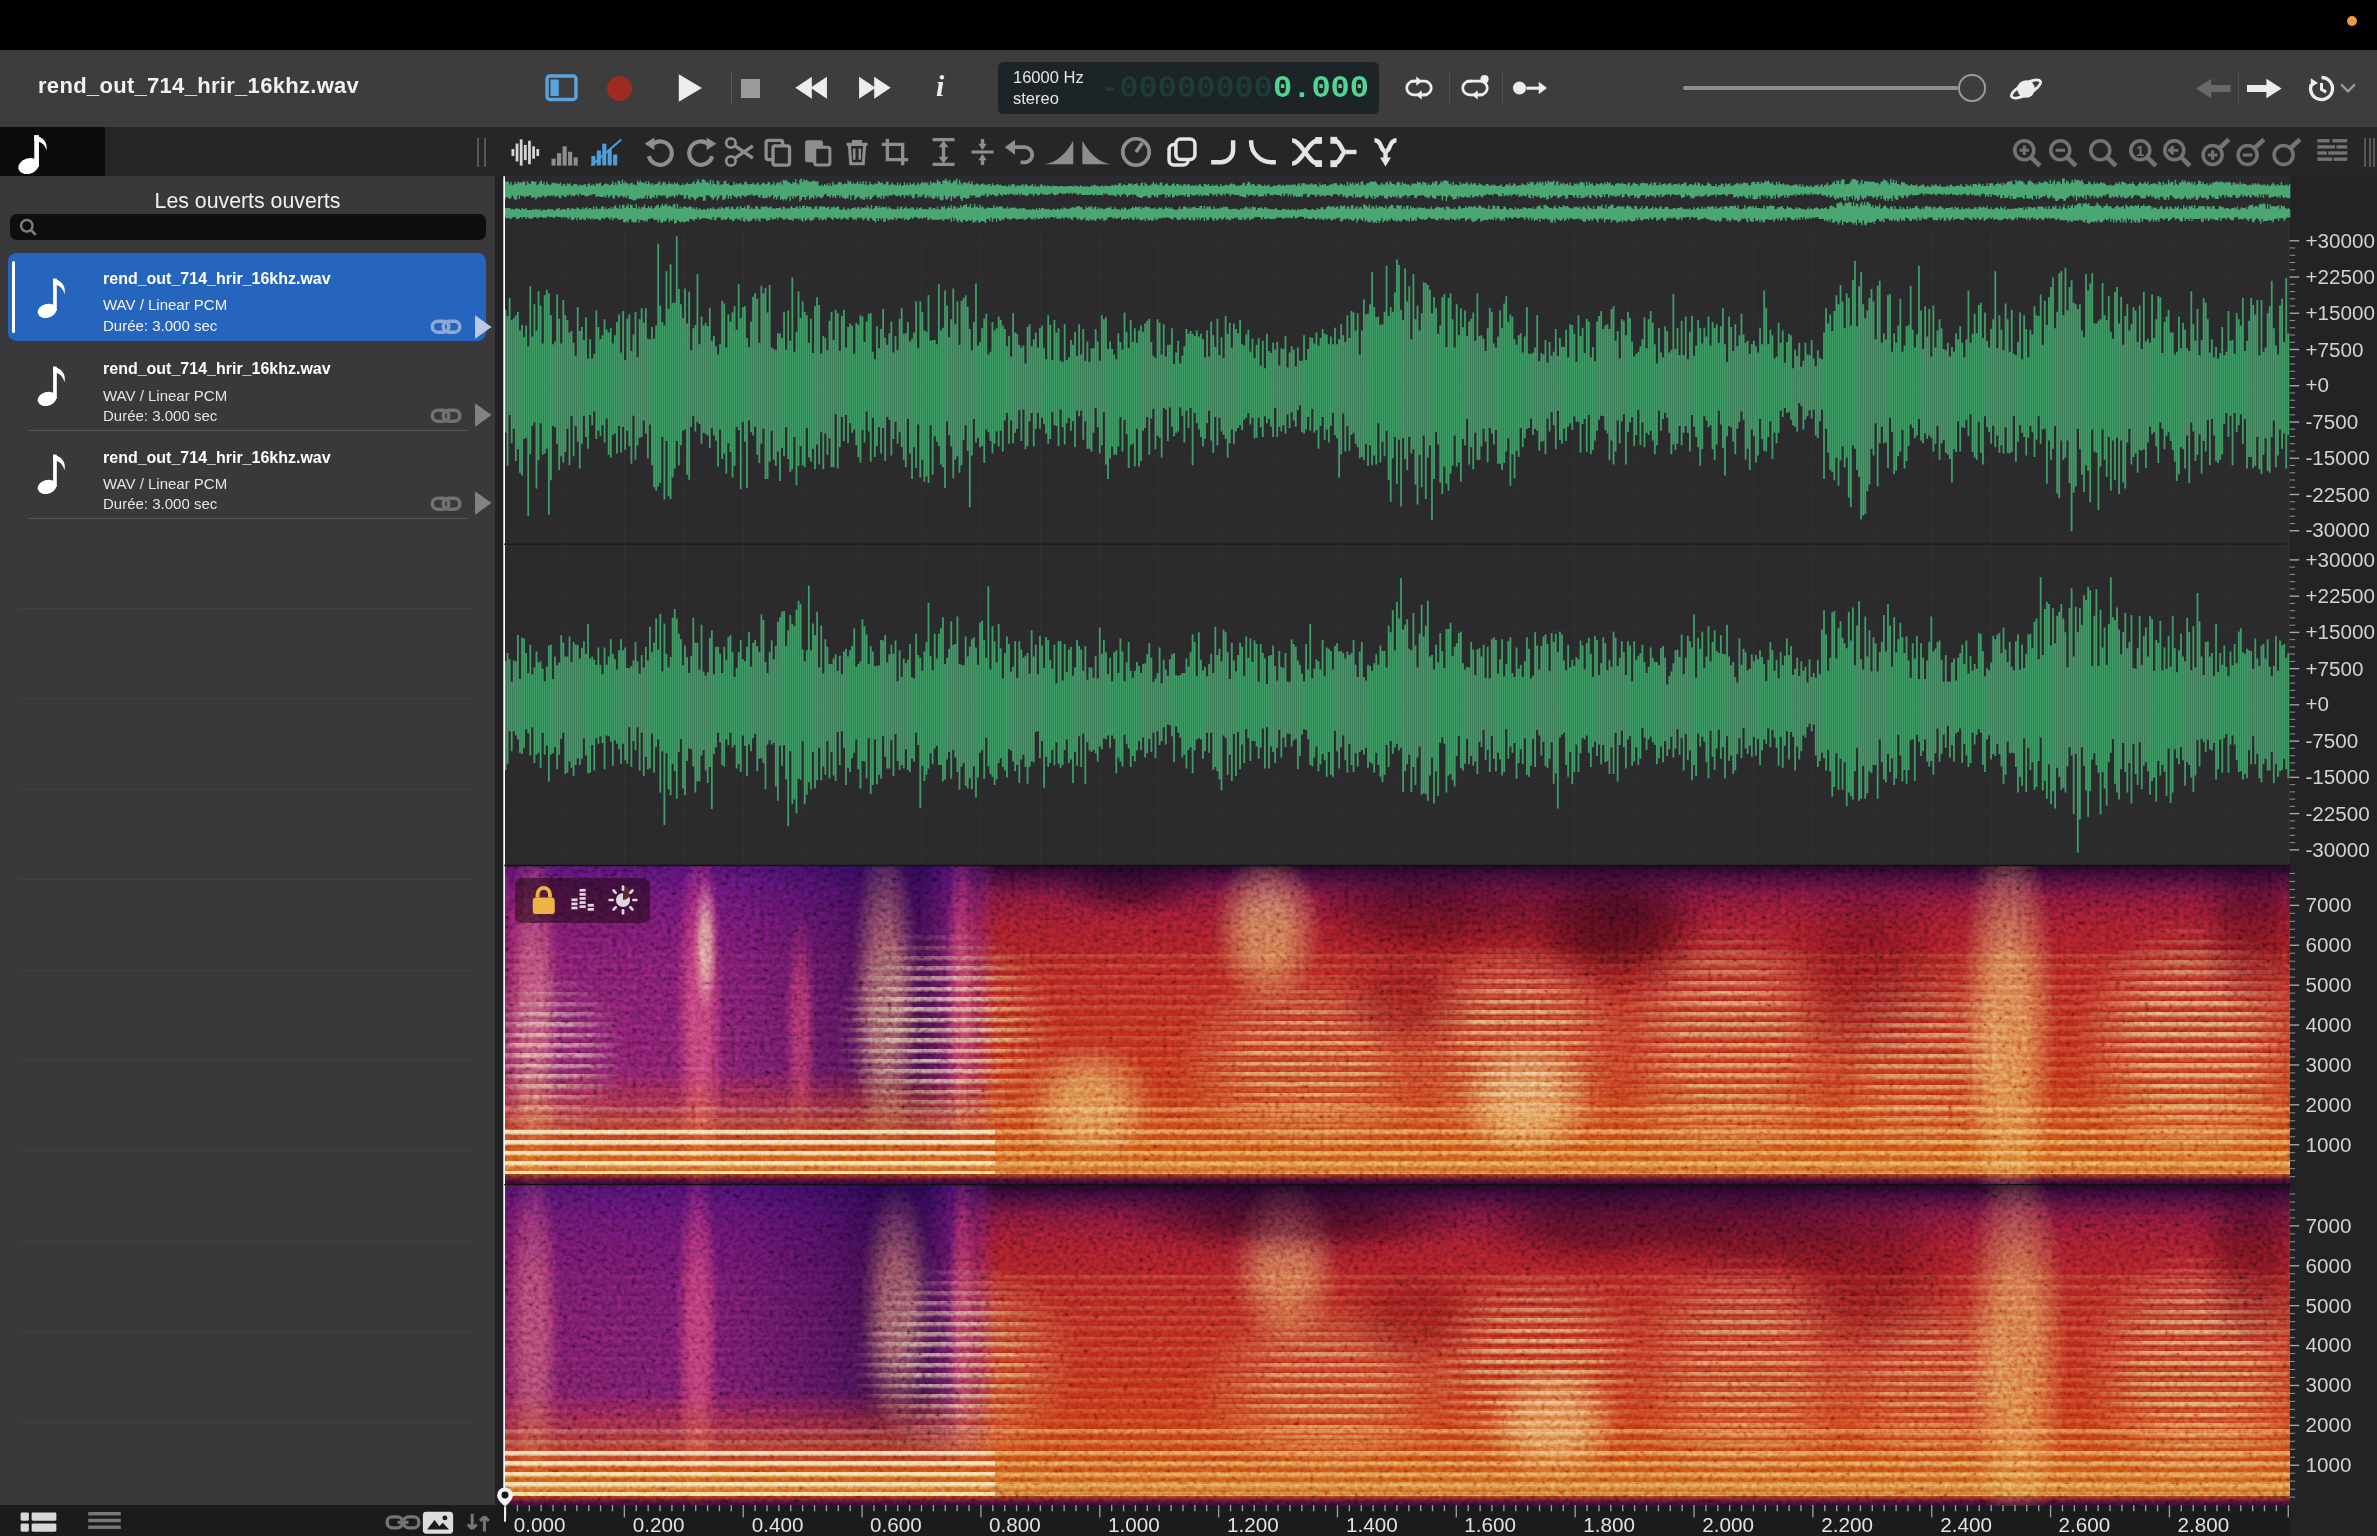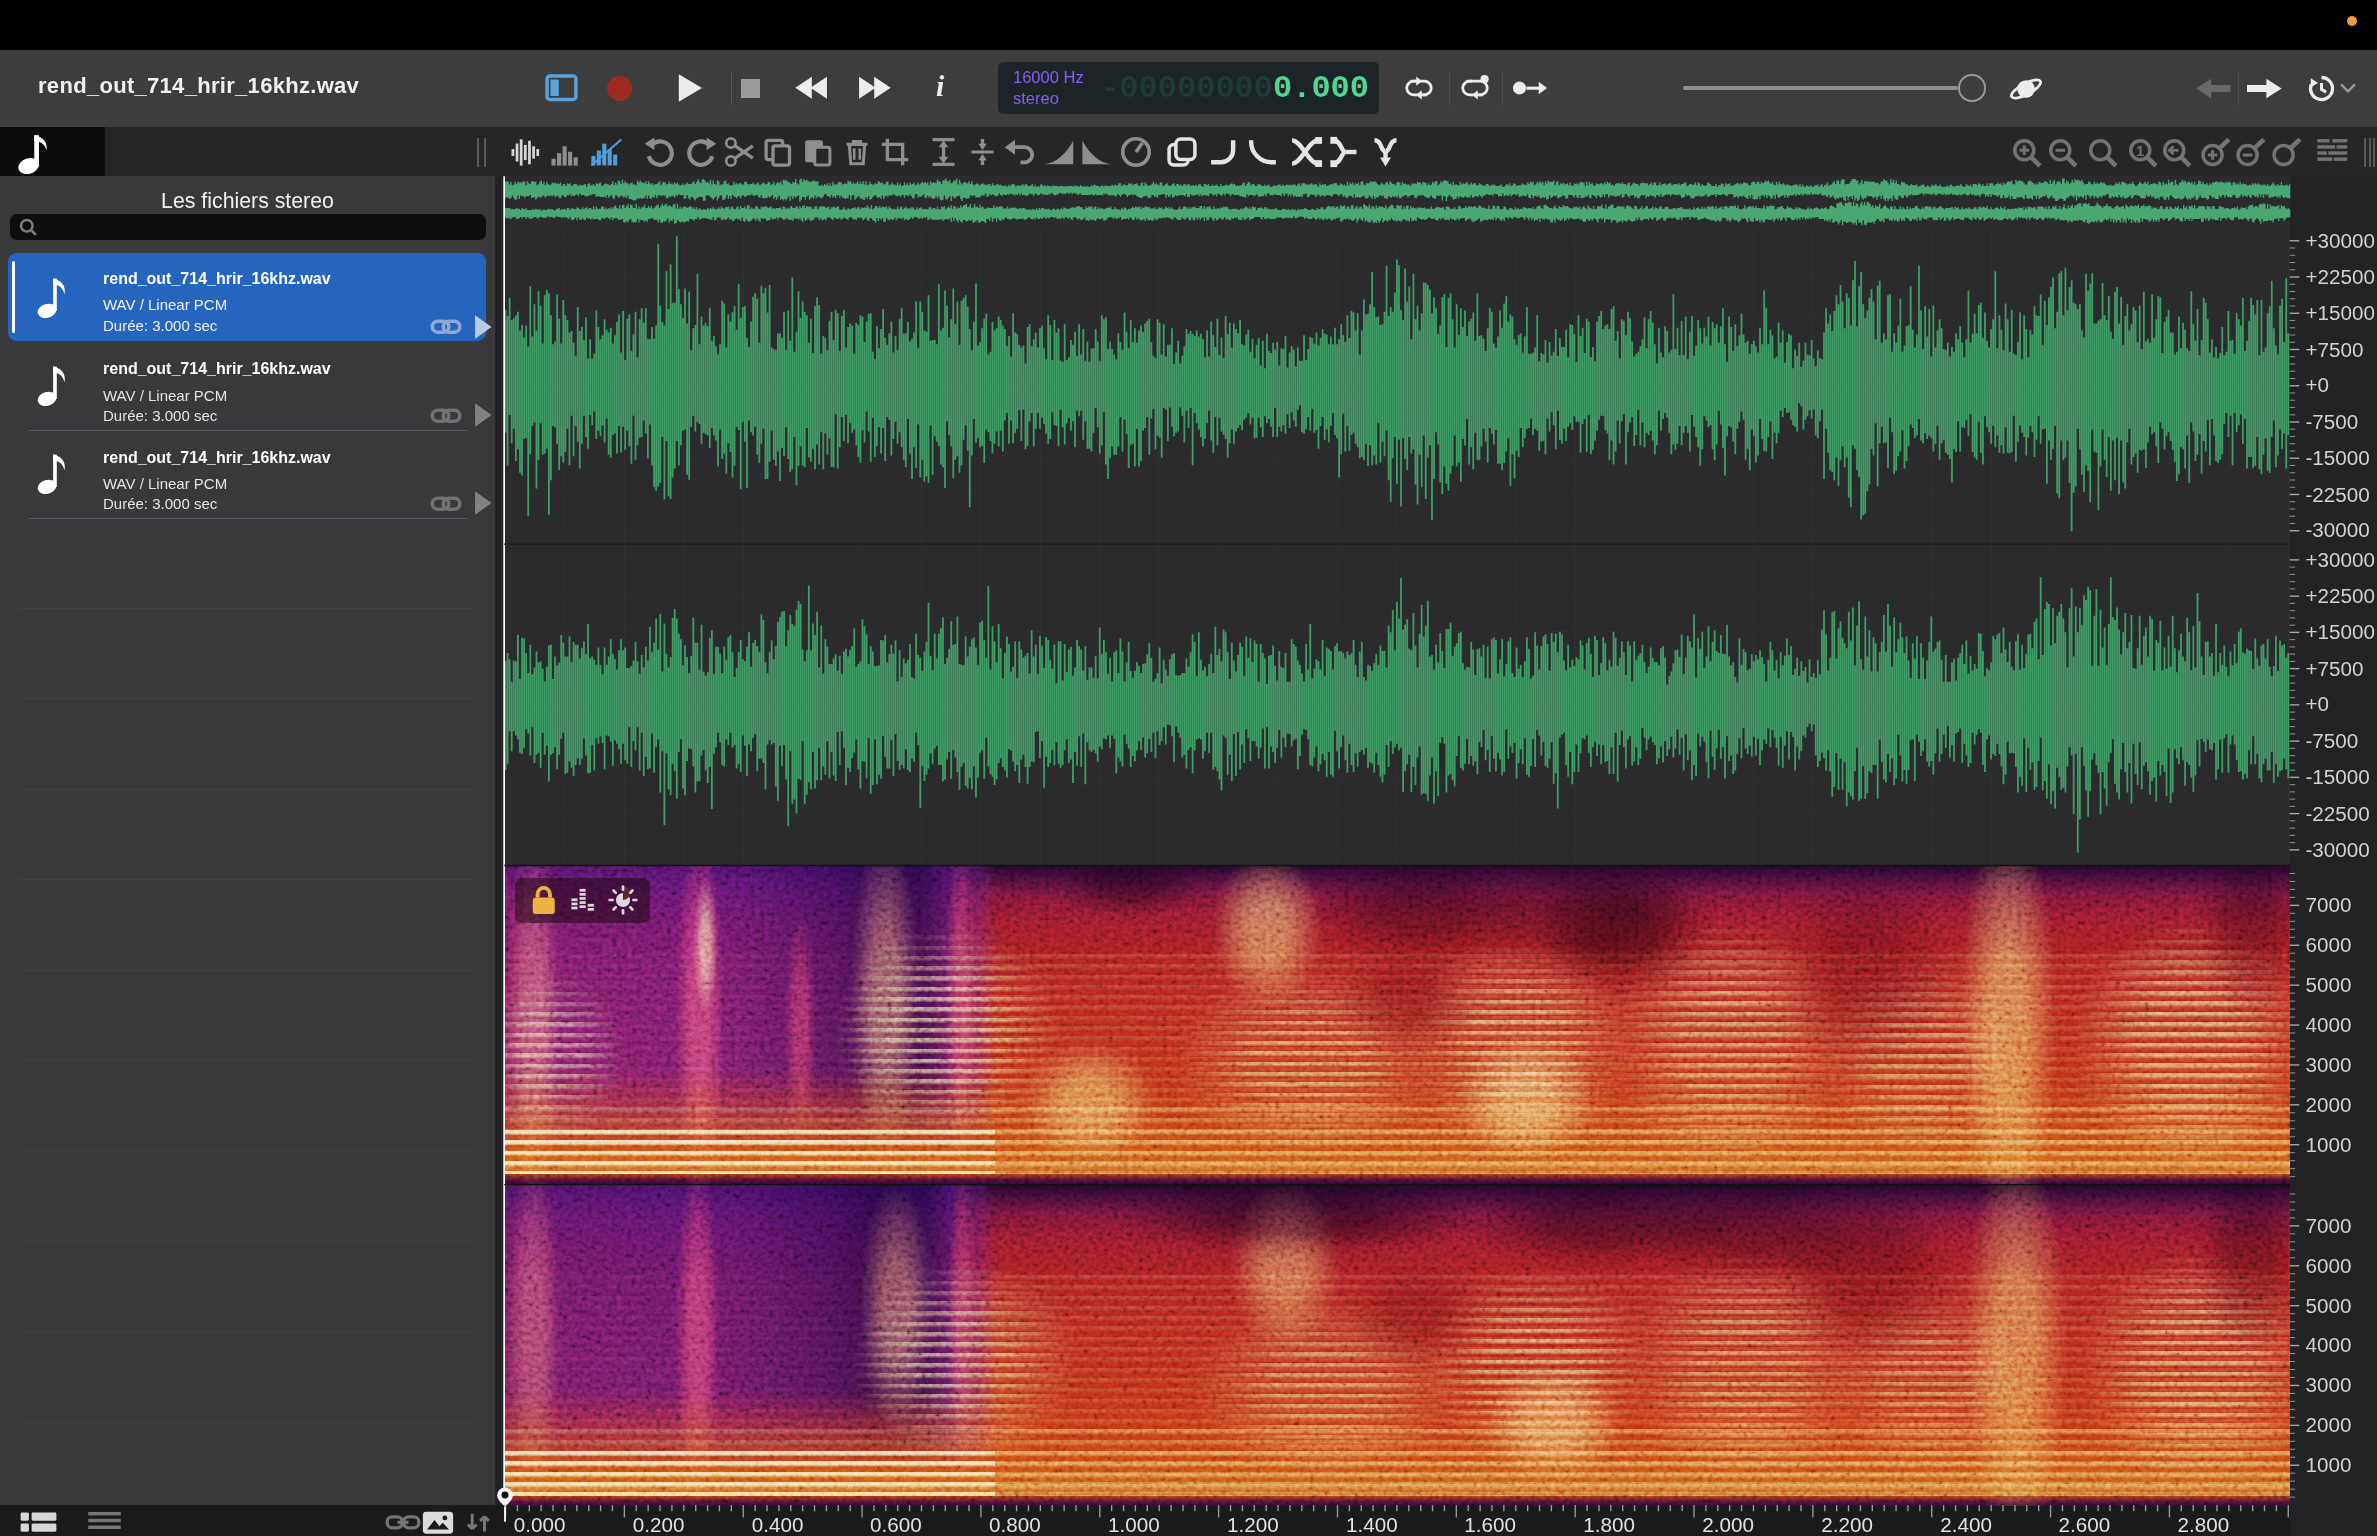--- a/index.html
+++ b/index.html
@@ -32,21 +32,21 @@
 <svg class="ic" style="left:791px;top:74px" width="43" height="27.5" viewBox="0 0 62 40">
     <polygon points="28,20 52,4 52,36" fill="#ededee"></polygon>
     <polygon points="6,20 30,4 30,36" fill="#ededee"></polygon>
   </svg>
 <svg class="ic" style="left:852px;top:74px" width="43" height="27.5" viewBox="0 0 62 40">
     <polygon points="10,4 34,20 10,36" fill="#ededee"></polygon>
     <polygon points="32,4 56,20 32,36" fill="#ededee"></polygon>
   </svg>
 <div class="abs" style="left:936px;top:69px;font-family:'Liberation Serif',serif;font-style:italic;font-weight:700;font-size:30px;color:#ededee">i</div>
 <div class="abs" style="left:998px;top:62px;width:381px;height:52px;border-radius:5.5px;background:#1d2427"></div>
-<div class="abs" style="left:1013px;top:67px;font-size:16.5px;color:#8b5cf6;line-height:1.25">16000 Hz<br>stereo</div>
+<div class="abs" style="left:1013px;top:67px;font-size:16.5px;color:#e5e5e5;line-height:1.25">16000 Hz<br>stereo</div>
 <div class="abs" style="left:1094px;top:70px;width:275px;text-align:right;font-family:'Liberation Mono',monospace;font-size:32px;font-weight:700;color:#1d3c35">-00000000<span style="color:#52d593">0.000</span></div>
 <svg class="ic" style="left:1401px;top:73px" width="36" height="30" viewBox="0 0 26 22">
     <g stroke="#ededee" stroke-width="2" fill="none">
       <path d="M7 6 H17 a5 5 0 0 1 0 10 H15"></path>
       <path d="M19 16 H9 a5 5 0 0 1 0 -10 H11"></path>
     </g>
     <polygon points="15,12.6 15,19.4 10.8,16" fill="#ededee"></polygon>
     <polygon points="11,2.6 11,9.4 15.2,6" fill="#ededee"></polygon>
   </svg>
 <div class="abs" style="left:1449px;top:72px;width:1.4px;height:33px;background:#515152"></div>
@@ -265,21 +265,21 @@
       <rect x="30" y="13" width="16" height="5"></rect>
       <rect x="2" y="22" width="14" height="5"></rect>
       <rect x="18" y="22" width="28" height="5"></rect>
       <rect x="2" y="31" width="22" height="5"></rect>
       <rect x="26" y="31" width="20" height="5"></rect>
     </g>
   </svg>
 <div class="abs" style="left:2364px;top:138px;width:2.1px;height:29px;background:#58585a"></div>
 <div class="abs" style="left:2369px;top:138px;width:2.1px;height:29px;background:#58585a"></div>
 <div class="abs" style="left:2373px;top:138px;width:2.1px;height:29px;background:#58585a"></div>
-<div class="abs" style="left:0;top:189px;width:495px;text-align:center;font-size:21.3px;color:#f0f0f0">Les fichiers stereo</div>
+<div class="abs" style="left:0;top:189px;width:495px;text-align:center;font-size:21.3px;color:#f0f0f0">Les ouverts ouverts</div>
 <div class="abs" style="left:10.3px;top:214px;width:476px;height:25.5px;border-radius:6.9px;background:#0e0e0f"></div>
 <svg class="ic" style="left:18px;top:217px" width="20.6" height="20.6" viewBox="0 0 15 15">
     <circle cx="6.4" cy="6.4" r="4.2" fill="none" stroke="#7c7c7e" stroke-width="1.8"></circle>
     <line x1="9.6" y1="9.6" x2="13" y2="13" stroke="#7c7c7e" stroke-width="2"></line>
   </svg>
 <div class="abs" style="left:8.3px;top:253px;width:478px;height:88px;border-radius:8.3px;background:#2565bd"></div>
 <div class="abs" style="left:11.7px;top:261px;width:3.4px;height:72px;border-radius:2.1px;background:#fff"></div>
 <svg class="ic" style="left:36px;top:274px" width="37" height="45" viewBox="0 0 32 39">
     <ellipse cx="9.5" cy="32" rx="8.2" ry="6" fill="#fff" transform="rotate(-16 9.5 32)"></ellipse>
     <rect x="14.8" y="4" width="3.2" height="28" fill="#fff"></rect>

